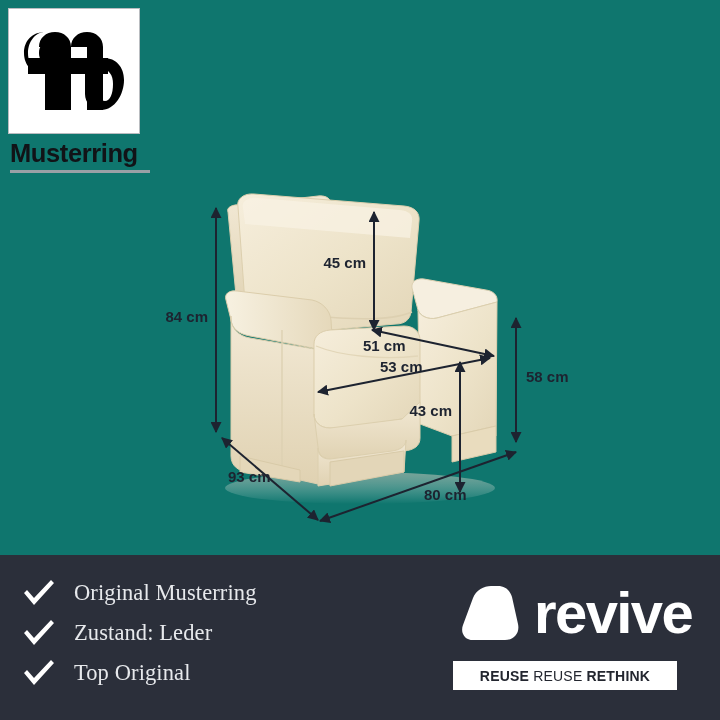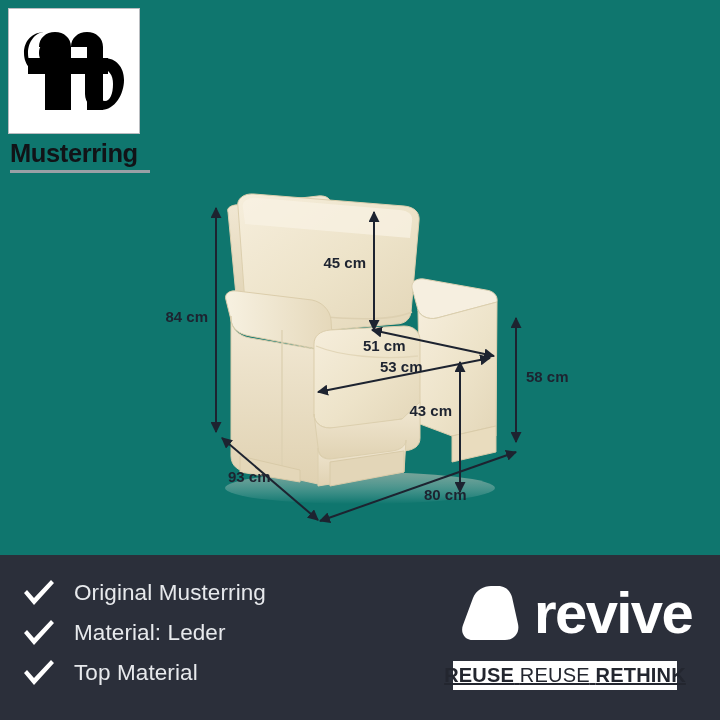--- a/index.html
+++ b/index.html
@@ -100,21 +100,21 @@
     height: 40px;
   }
   .check-icon {
     width: 40px;
     flex: 0 0 40px;
     display: flex;
     align-items: center;
     justify-content: flex-start;
   }
   .feature-text {
-    font-family: Liberation Sans, sans-serif;
+    font-family: Liberation Serif, serif;
     font-size: 22.5px;
     font-weight: 400;
     color: #e7e9ec;
     letter-spacing: 0.1px;
     white-space: nowrap;
     padding-left: 12px;
   }
 
   
   .revive {
@@ -145,24 +145,23 @@
     margin-top: 10px;
     margin-left: 17px;
     width: 224px;
     display: flex;
     align-items: center;
     justify-content: center;
     letter-spacing: 0.2px;
   }
   .tag-word {
     font-family: "Liberation Sans", sans-serif;
-    font-size: 20px;
+    font-size: 14px;
     color: #23262f;
     white-space: pre;
-    text-decoration: underline;
   }
   .tag-bold { font-weight: 700; }
   .tag-light { font-weight: 400; }
 </style>
 </head>
 <body>
 
 <div class="page">
 
   <div class="brand">
@@ -317,30 +316,30 @@
         </span>
         <span class="feature-text">Original Musterring</span>
       </div>
 
       <div class="feature-row">
         <span class="check-icon">
           <svg width="34" height="28" viewBox="0 0 34 28" aria-hidden="true">
             <path d="M2,14 L5,11 L12,19 L29,1 L32,4 L12,26 Z" fill="#ffffff"></path>
           </svg>
         </span>
-        <span class="feature-text">Material: Leder</span>
+        <span class="feature-text">Zustand: Leder</span>
       </div>
 
       <div class="feature-row">
         <span class="check-icon">
           <svg width="34" height="28" viewBox="0 0 34 28" aria-hidden="true">
             <path d="M2,14 L5,11 L12,19 L29,1 L32,4 L12,26 Z" fill="#ffffff"></path>
           </svg>
         </span>
-        <span class="feature-text">Top Material</span>
+        <span class="feature-text">Top Original</span>
       </div>
 
     </div>
 
     <div class="revive">
       <div class="revive-top">
         <svg width="62" height="62" viewBox="0 0 62 62" aria-hidden="true">
           <path d="M38,4 C45,4 50,8 52,15 L58,42 C60,51 54,58 45,58 L13,58
                    C5,58 0,51 3,43 L13,16 C16,8 24,4 31,4 Z" fill="#ffffff"></path>
         </svg>

